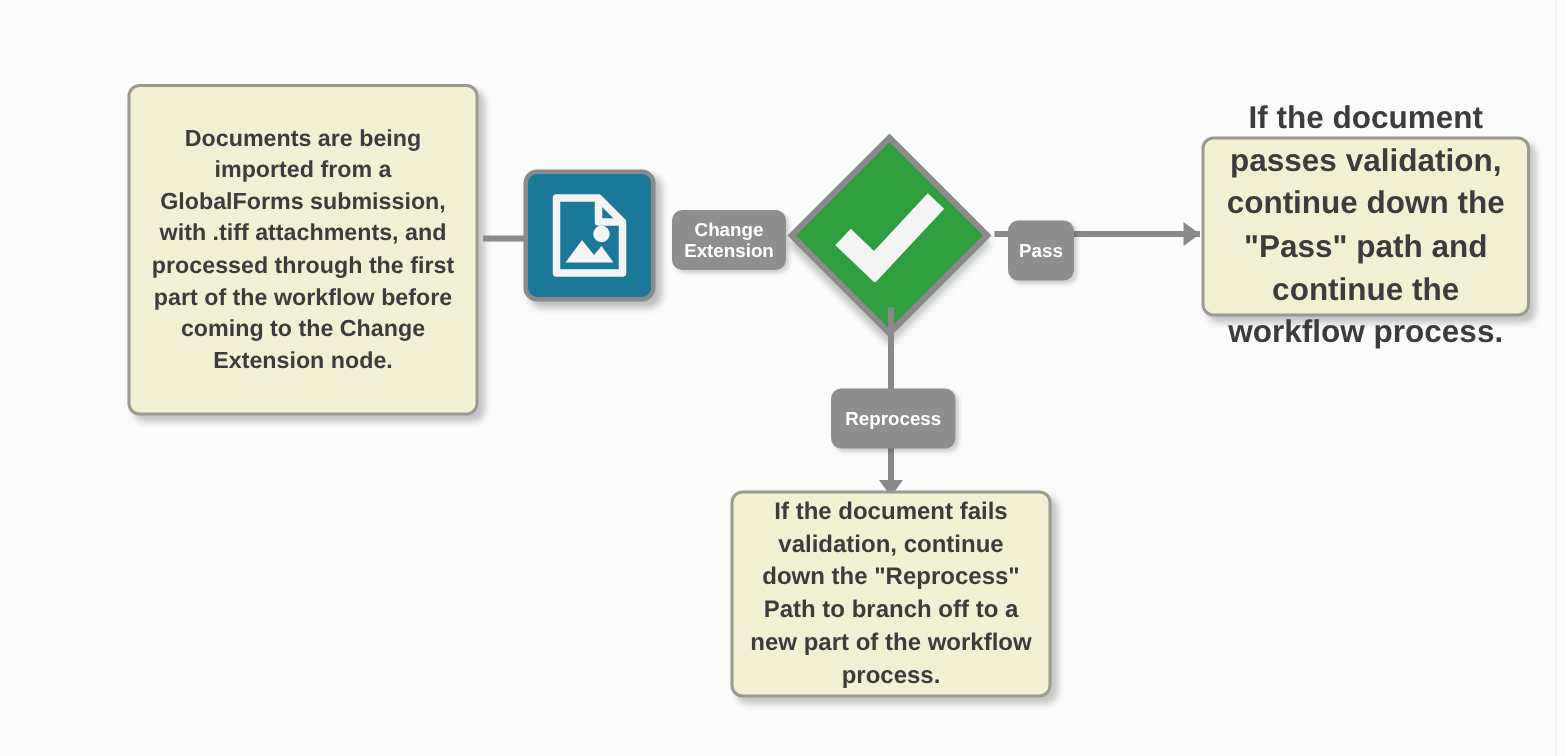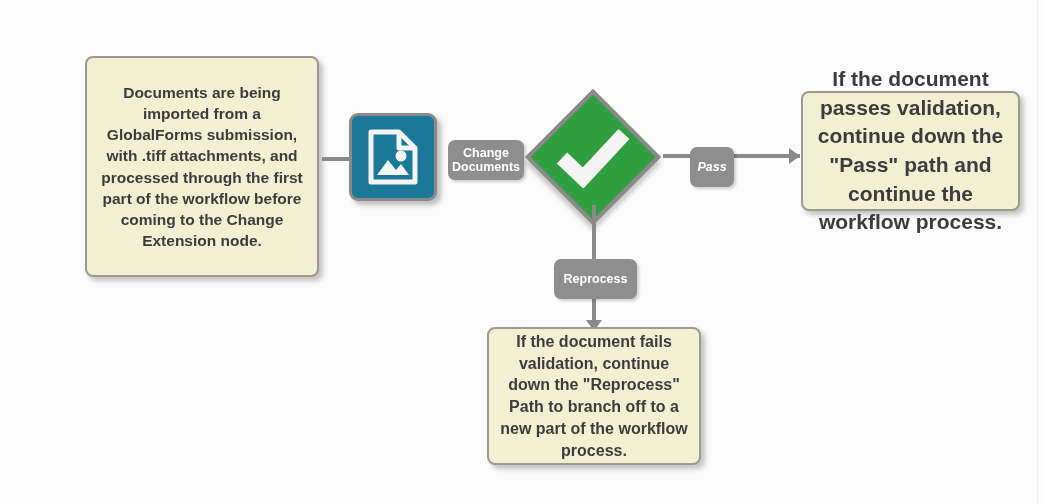--- a/index.html
+++ b/index.html
@@ -173,25 +173,24 @@
     padding: 20px 7px;
     box-shadow: 2px 2px 3px rgba(0,0,0,0.18);
   }
   #pill-change {
     left: 448px;
     top: 140px;
     width: 76px;
     height: 38px;
   }
   #pill-pass {
-    left: 690px;
+    left: 672px;
     top: 147px;
     width: 44px;
     height: 33px;
-    font-style: italic;
   }
   #pill-reprocess {
     left: 554px;
     top: 259px;
     width: 83px;
     height: 39px;
   }
 </style>
 </head>
 <body>
@@ -214,21 +213,21 @@
         <path d="M31 3 L31 19 L47 19" fill="none" stroke="#f4f4f4" stroke-width="5" stroke-linejoin="round"></path>
         <path d="M9 46 L20 31 L28 41 L33 35 L41 46 Z" fill="#f4f4f4"></path>
         <circle cx="33" cy="27" r="5.5" fill="#f4f4f4"></circle>
       </svg>
     </span>
   </div>
 
   <div class="pill" id="pill-change">
     <span>
       <span>Change</span><br>
-      <span>Documents</span>
+      <span>Extension</span>
     </span>
   </div>
 
   <div id="node-decision">
     <div class="dia"></div>
     <div class="check">
       <svg width="78" height="62" viewBox="0 0 78 62" aria-hidden="true">
         <path d="M8 32 L29 52 L70 8" fill="none" stroke="#f4f4f4" stroke-width="15" stroke-linecap="butt" stroke-linejoin="miter"></path>
       </svg>
     </div>

